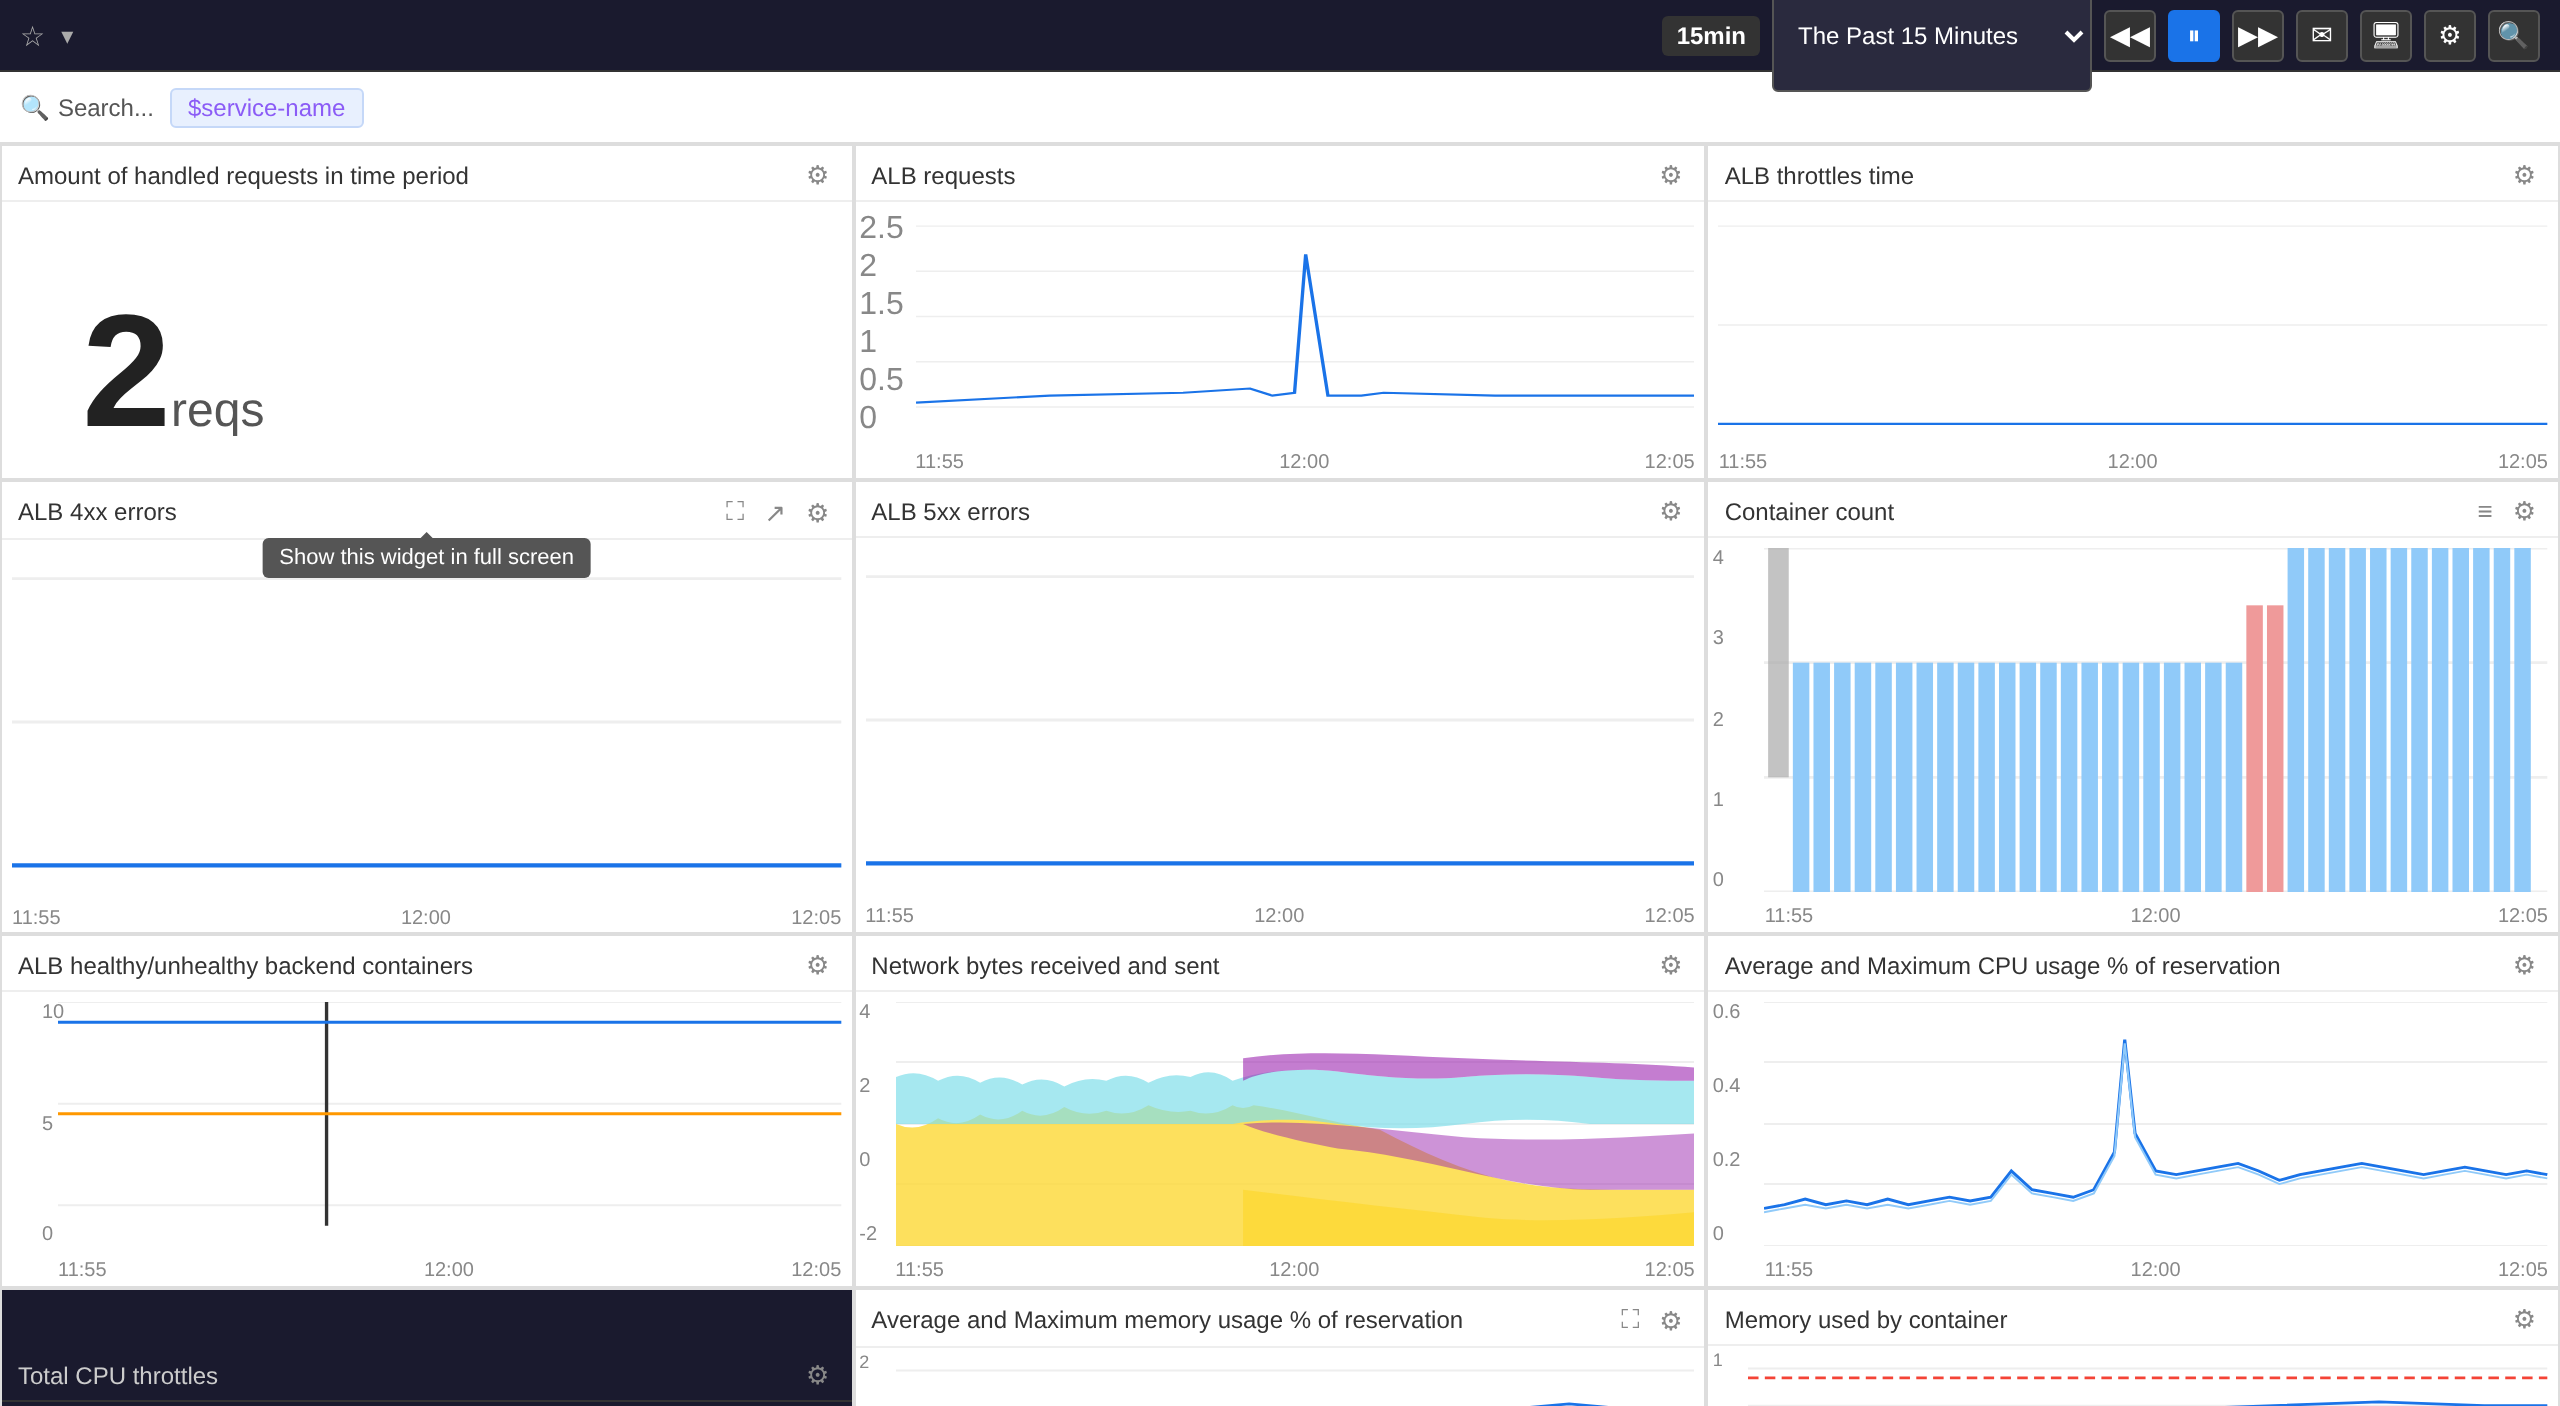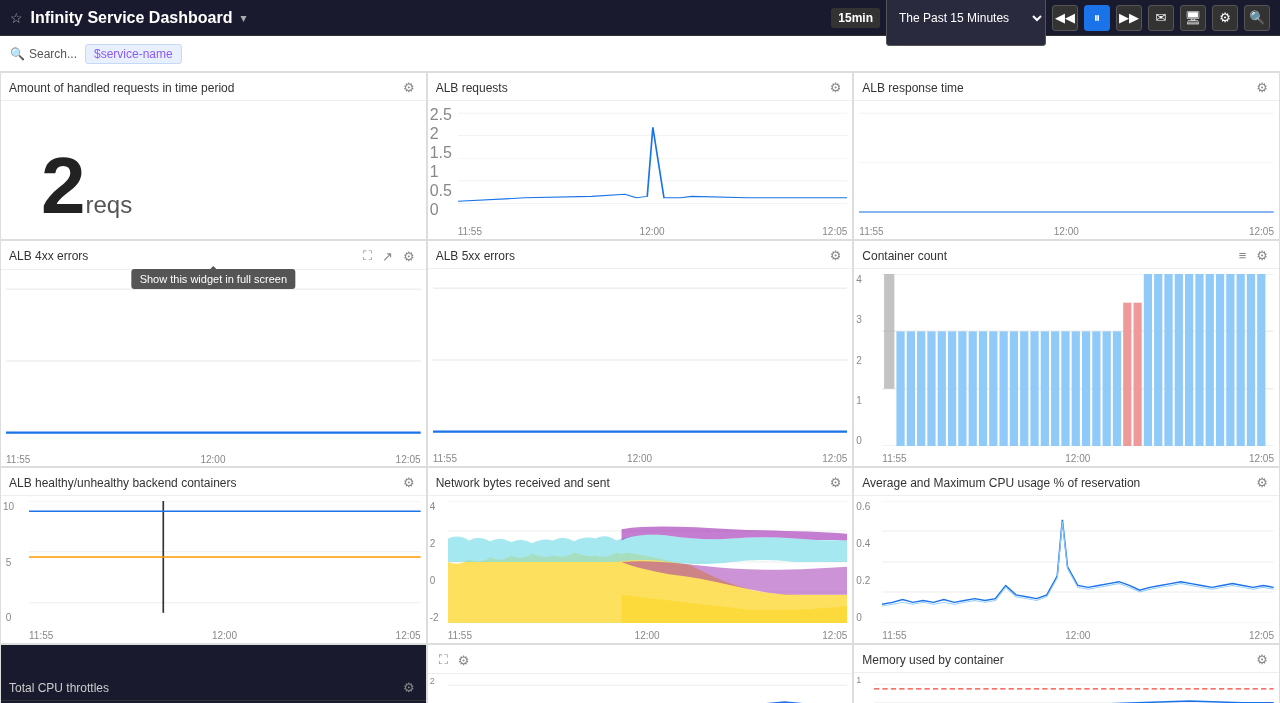--- a/index.html
+++ b/index.html
@@ -105,21 +105,20 @@
     .widget-dark .widget-title { color: #ccc; }
     .widget-dark .widget-header { border-bottom-color: #333; margin-top: 28px; }
     .widget-dark .widget-icon-btn { color: #888; }
   </style>
 </head>
 <body>
 
 <div class="top-bar">
   <div class="top-bar-left">
     <span class="star-icon">☆</span>
-    <span class="dashboard-title">Infinity Service Dashboard</span>
     <span class="chevron-icon">▾</span>
   </div>
   <div class="top-bar-right">
     <span class="time-badge">15min</span>
     <select class="time-range-select">
       <option>The Past 15 Minutes</option>
     </select>
     <button class="top-bar-btn" title="Previous">◀◀</button>
     <button class="top-bar-btn active" title="Pause">⏸</button>
     <button class="top-bar-btn" title="Next">▶▶</button>
@@ -187,21 +186,21 @@
       <div style="position:absolute; bottom:2px; left:30px; right:5px; display:flex; justify-content:space-between; font-size:10px; color:#888;">
         <span>11:55</span>
           <span>12:00</span>
           <span>12:05</span>
       </div>
     </div>
   </div>
 
   <div class="widget row1">
     <div class="widget-header">
-      <span class="widget-title">ALB response time</span>
+      <span class="widget-title">ALB throttles time</span>
       <div class="widget-controls">
         <span class="widget-icon-btn">⚙</span>
       </div>
     </div>
     <div class="widget-body" style="position:relative; height: calc(100% - 28px);">
       <div style="position:absolute; left:5px; top:5px; right:5px; bottom:20px;">
         <svg viewBox="0 0 350 160" preserveAspectRatio="none" style="width:100%;height:100%;">
           <line x1="0" y1="10" x2="350" y2="10" stroke="#eee" stroke-width="1"></line>
           <line x1="0" y1="80" x2="350" y2="80" stroke="#eee" stroke-width="1"></line>
           <line x1="0" y1="150" x2="350" y2="150" stroke="#eee" stroke-width="1"></line>
@@ -357,21 +356,21 @@
           <line x1="0" y1="50" x2="350" y2="50" stroke="#eee" stroke-width="1"></line>
           <line x1="0" y1="100" x2="350" y2="100" stroke="#eee" stroke-width="1"></line>
 
           <line x1="120" y1="0" x2="120" y2="110" stroke="#333" stroke-width="1.5"></line>
 
           <line x1="0" y1="10" x2="350" y2="10" stroke="#1a73e8" stroke-width="1.5"></line>
 
           <line x1="0" y1="55" x2="350" y2="55" stroke="#ff9800" stroke-width="1.5" stroke-dasharray="0"></line>
         </svg>
       </div>
-      <div style="position:absolute; left:2px; top:5px; bottom:20px; display:flex; flex-direction:column; justify-content:space-between; font-size:10px; color:#888;align-items:center;">
+      <div style="position:absolute; left:20px; top:5px; bottom:20px; display:flex; flex-direction:column; justify-content:space-between; font-size:10px; color:#888;">
         <span>10</span>
           <span>5</span>
           <span>0</span>
       </div>
       <div style="position:absolute; bottom:2px; left:28px; right:5px; display:flex; justify-content:space-between; font-size:10px; color:#888;">
         <span>11:55</span>
           <span>12:00</span>
           <span>12:05</span>
       </div>
     </div>
@@ -459,20 +458,21 @@
       <div class="widget-controls">
         <span class="widget-icon-btn" style="color:#888;">⚙</span>
       </div>
     </div>
     <div class="widget-body" style="background:#1a1a2e; height: calc(100% - 28px);">
     </div>
   </div>
 
   <div class="widget row4">
     <div class="widget-header">
+      <span class="widget-title">Average and Maximum memory usage % of reservation</span>
       <div class="widget-controls">
         <span class="widget-icon-btn">⛶</span>
         <span class="widget-icon-btn">⚙</span>
       </div>
     </div>
     <div class="widget-body" style="position:relative; height: calc(100% - 28px);">
       <div style="position:absolute; left:20px; top:2px; right:5px; bottom:5px;">
         <svg viewBox="0 0 380 55" preserveAspectRatio="none" style="width:100%;height:100%;">
           <line x1="0" y1="10" x2="380" y2="10" stroke="#eee" stroke-width="1"></line>
           <line x1="0" y1="30" x2="380" y2="30" stroke="#eee" stroke-width="1"></line>

